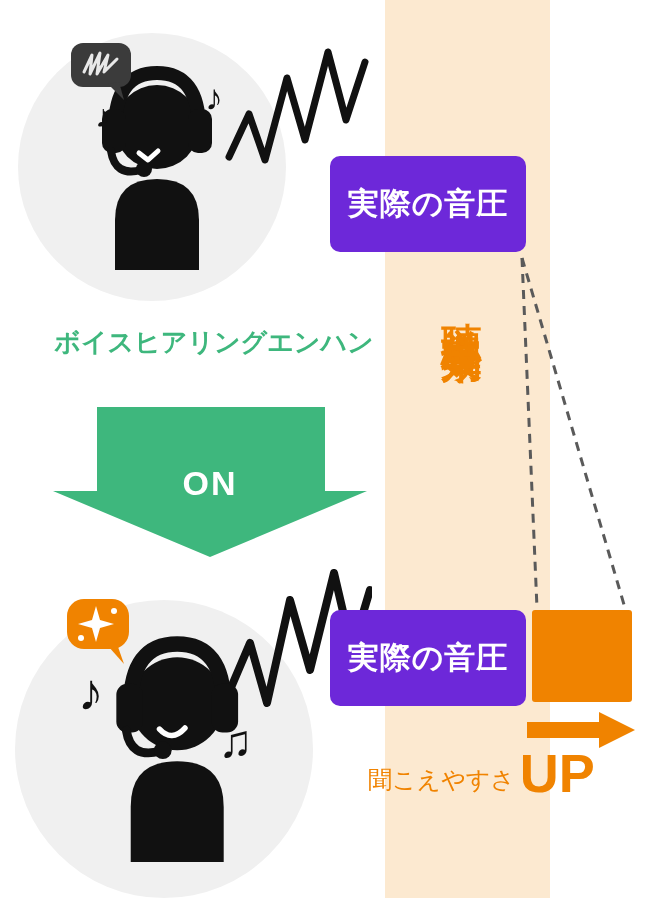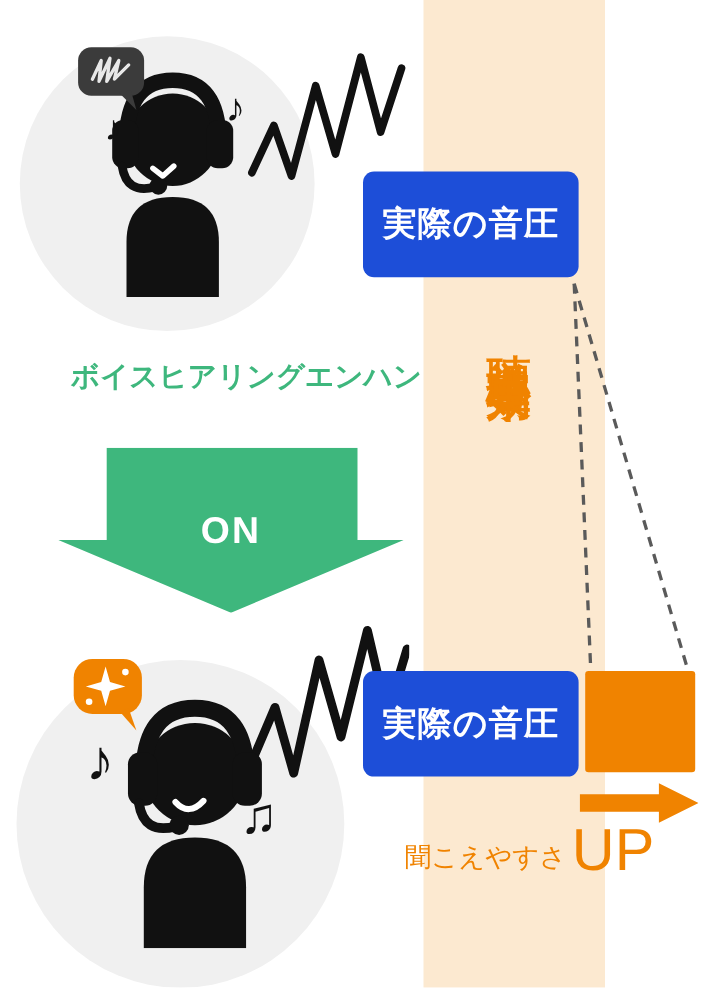--- a/index.html
+++ b/index.html
@@ -10,51 +10,51 @@
   }
   .abs{position:absolute;}
   
   .band{left:385px;top:0;width:165px;height:898px;background:#fce9d0;}
   
   .circle{border-radius:50%;background:#f0f0f0;}
   .circle.top{left:18px;top:33px;width:268px;height:268px;}
   .circle.bottom{left:15px;top:600px;width:298px;height:298px;}
   
   .gray-box{
-    width:196px;height:96px;background:#1d4ed8;border-radius:10px;
+    width:196px;height:96px;background:#6d28d9;border-radius:10px;
     display:flex;align-items:center;justify-content:center;
     color:#ffffff;font-size:31px;font-weight:600;letter-spacing:1px;
   }
   .gray-box.topbox{left:330px;top:156px;}
   .gray-box.bottombox{left:330px;top:610px;}
   
   .vertical-label{
     left:440px;top:290px;height:300px;
     writing-mode:vertical-rl;text-orientation:upright;
     color:#f08300;font-size:40px;font-weight:bold;letter-spacing:5px;line-height:1.1;
   }
   
   .caption{
-    left:48px;top:326px;width:352px;text-align:center;
+    left:38px;top:326px;width:352px;text-align:center;
     color:#3eb77d;font-size:26px;font-weight:700;line-height:1.26;
   }
   
   .on-label{
     left:53px;top:464px;width:314px;text-align:center;
     color:#ffffff;font-size:34px;font-weight:bold;letter-spacing:2px;
   }
   
   .orange-square{left:532px;top:610px;width:100px;height:92px;background:#f08300;border-radius:3px;}
   
   .result{
     left:368px;top:740px;width:280px;height:58px;
     display:flex;align-items:flex-end;gap:5px;color:#f08300;
   }
   .result .ease{font-size:24px;font-weight:normal;line-height:1;padding-bottom:6px;}
-  .result .up{font-size:54px;font-weight:normal;line-height:0.9;}
+  .result .up{font-size:54px;font-weight:bold;line-height:0.9;}
   
   .note{color:#111111;line-height:1;}
   .note.tl{left:95px;top:100px;font-size:32px;}
   .note.tr{left:205px;top:80px;font-size:36px;}
   .note.bl{left:78px;top:666px;font-size:52px;}
   .note.br{left:218px;top:718px;font-size:46px;}
 </style>
 </head>
 <body>
 

